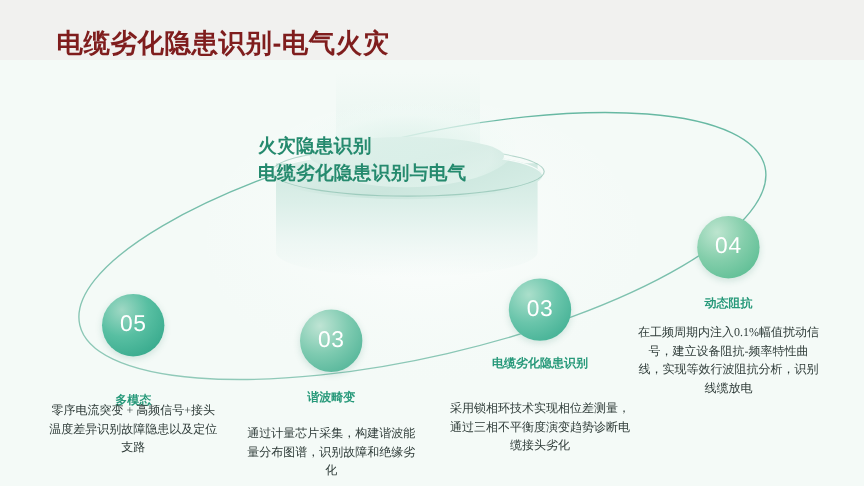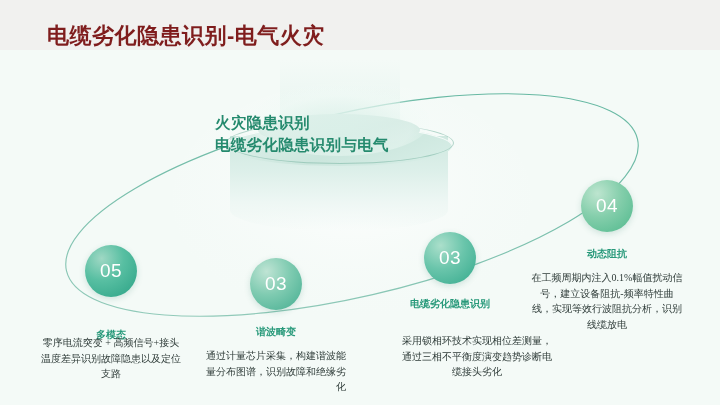--- a/index.html
+++ b/index.html
@@ -97,25 +97,25 @@
     font-family:"Liberation Serif","DejaVu Serif",serif;
   }
 
   
   #node-01{left:85px;top:195px;}
   #node-01 .node-title{left:-40px;top:68px;width:132px;margin-top:16px;}
   #node-01 .node-desc{left:-44px;top:90px;width:140px;text-align:center;}
 
   #node-02{left:250px;top:208px;}
   #node-02 .node-title{left:-40px;top:68px;width:132px;}
-  #node-02 .node-desc{left:-44px;top:90px;width:140px;text-align:right;}
+  #node-02 .node-desc{left:-44px;top:96px;width:140px;}
 
   #node-03{left:424px;top:182px;}
   #node-03 .node-title{left:-40px;top:66px;width:132px;}
-  #node-03 .node-desc{left:-50px;top:101px;width:152px;margin-left:27px;}
+  #node-03 .node-desc{left:-50px;top:101px;width:152px;}
 
   #node-04{left:581px;top:130px;}
   #node-04 .node-title{left:-42px;top:68px;width:136px;}
   #node-04 .node-desc{left:-50px;top:90px;width:152px;}
 </style>
 </head>
 <body>
 
 <div id="slide">
 

